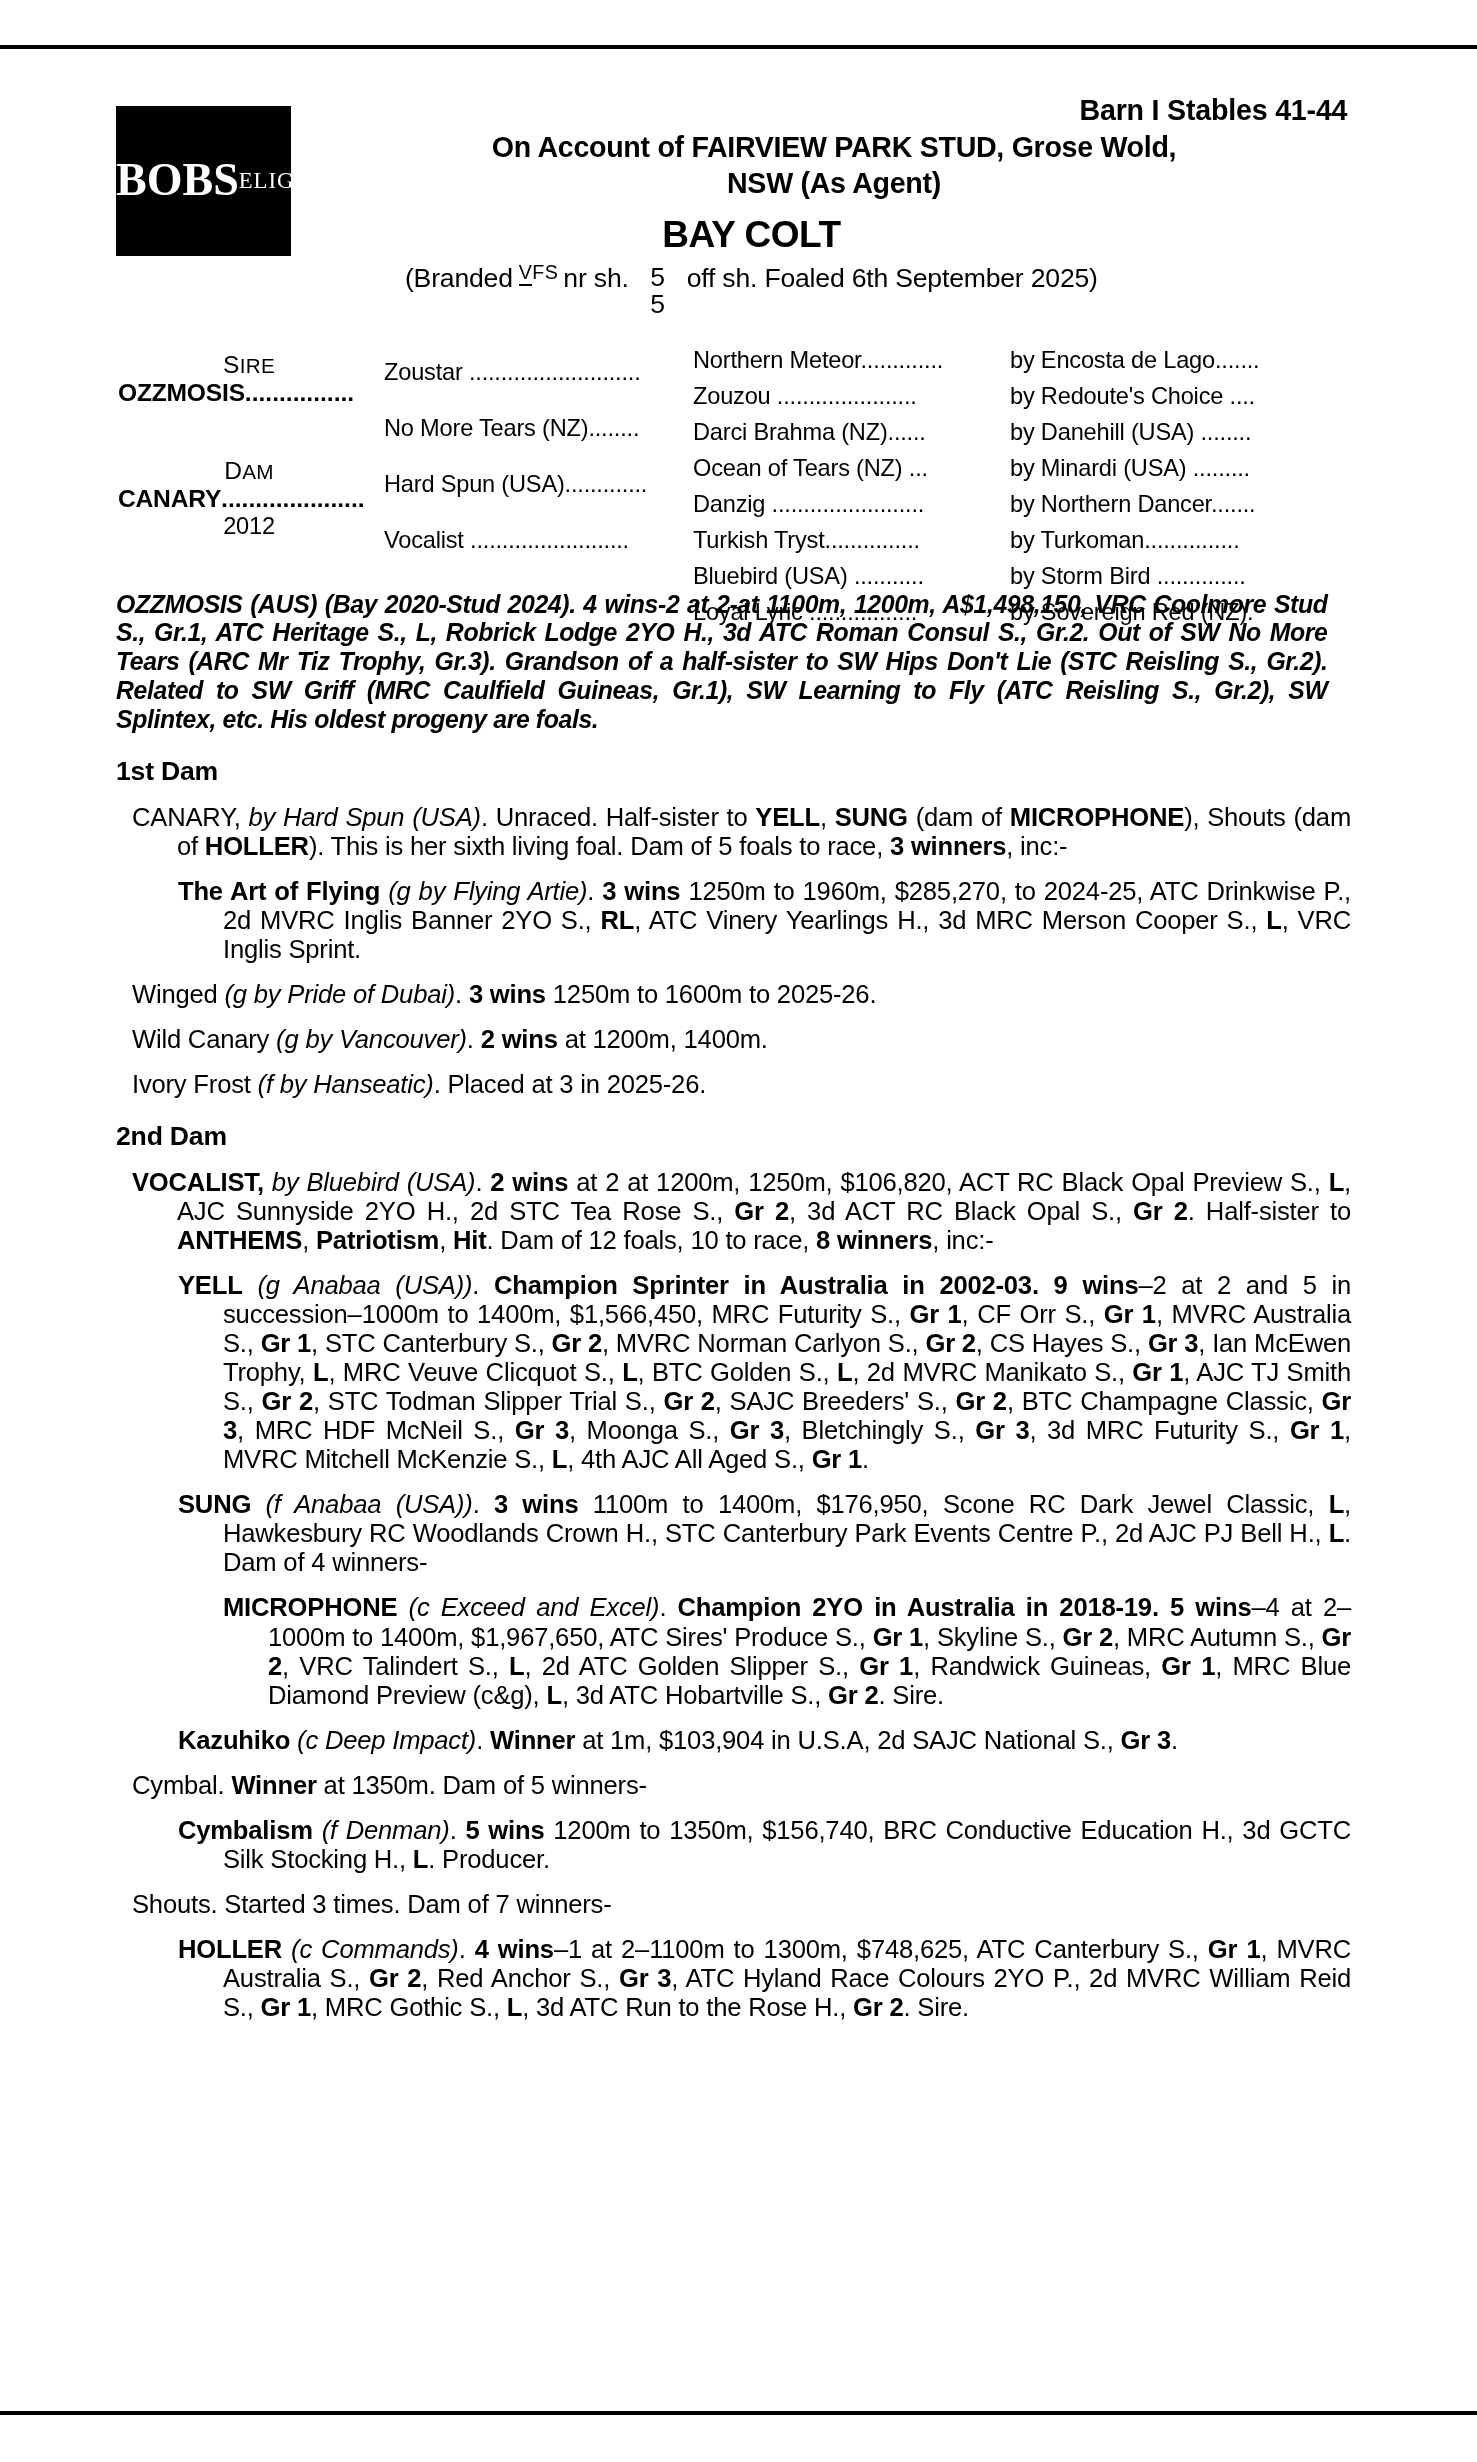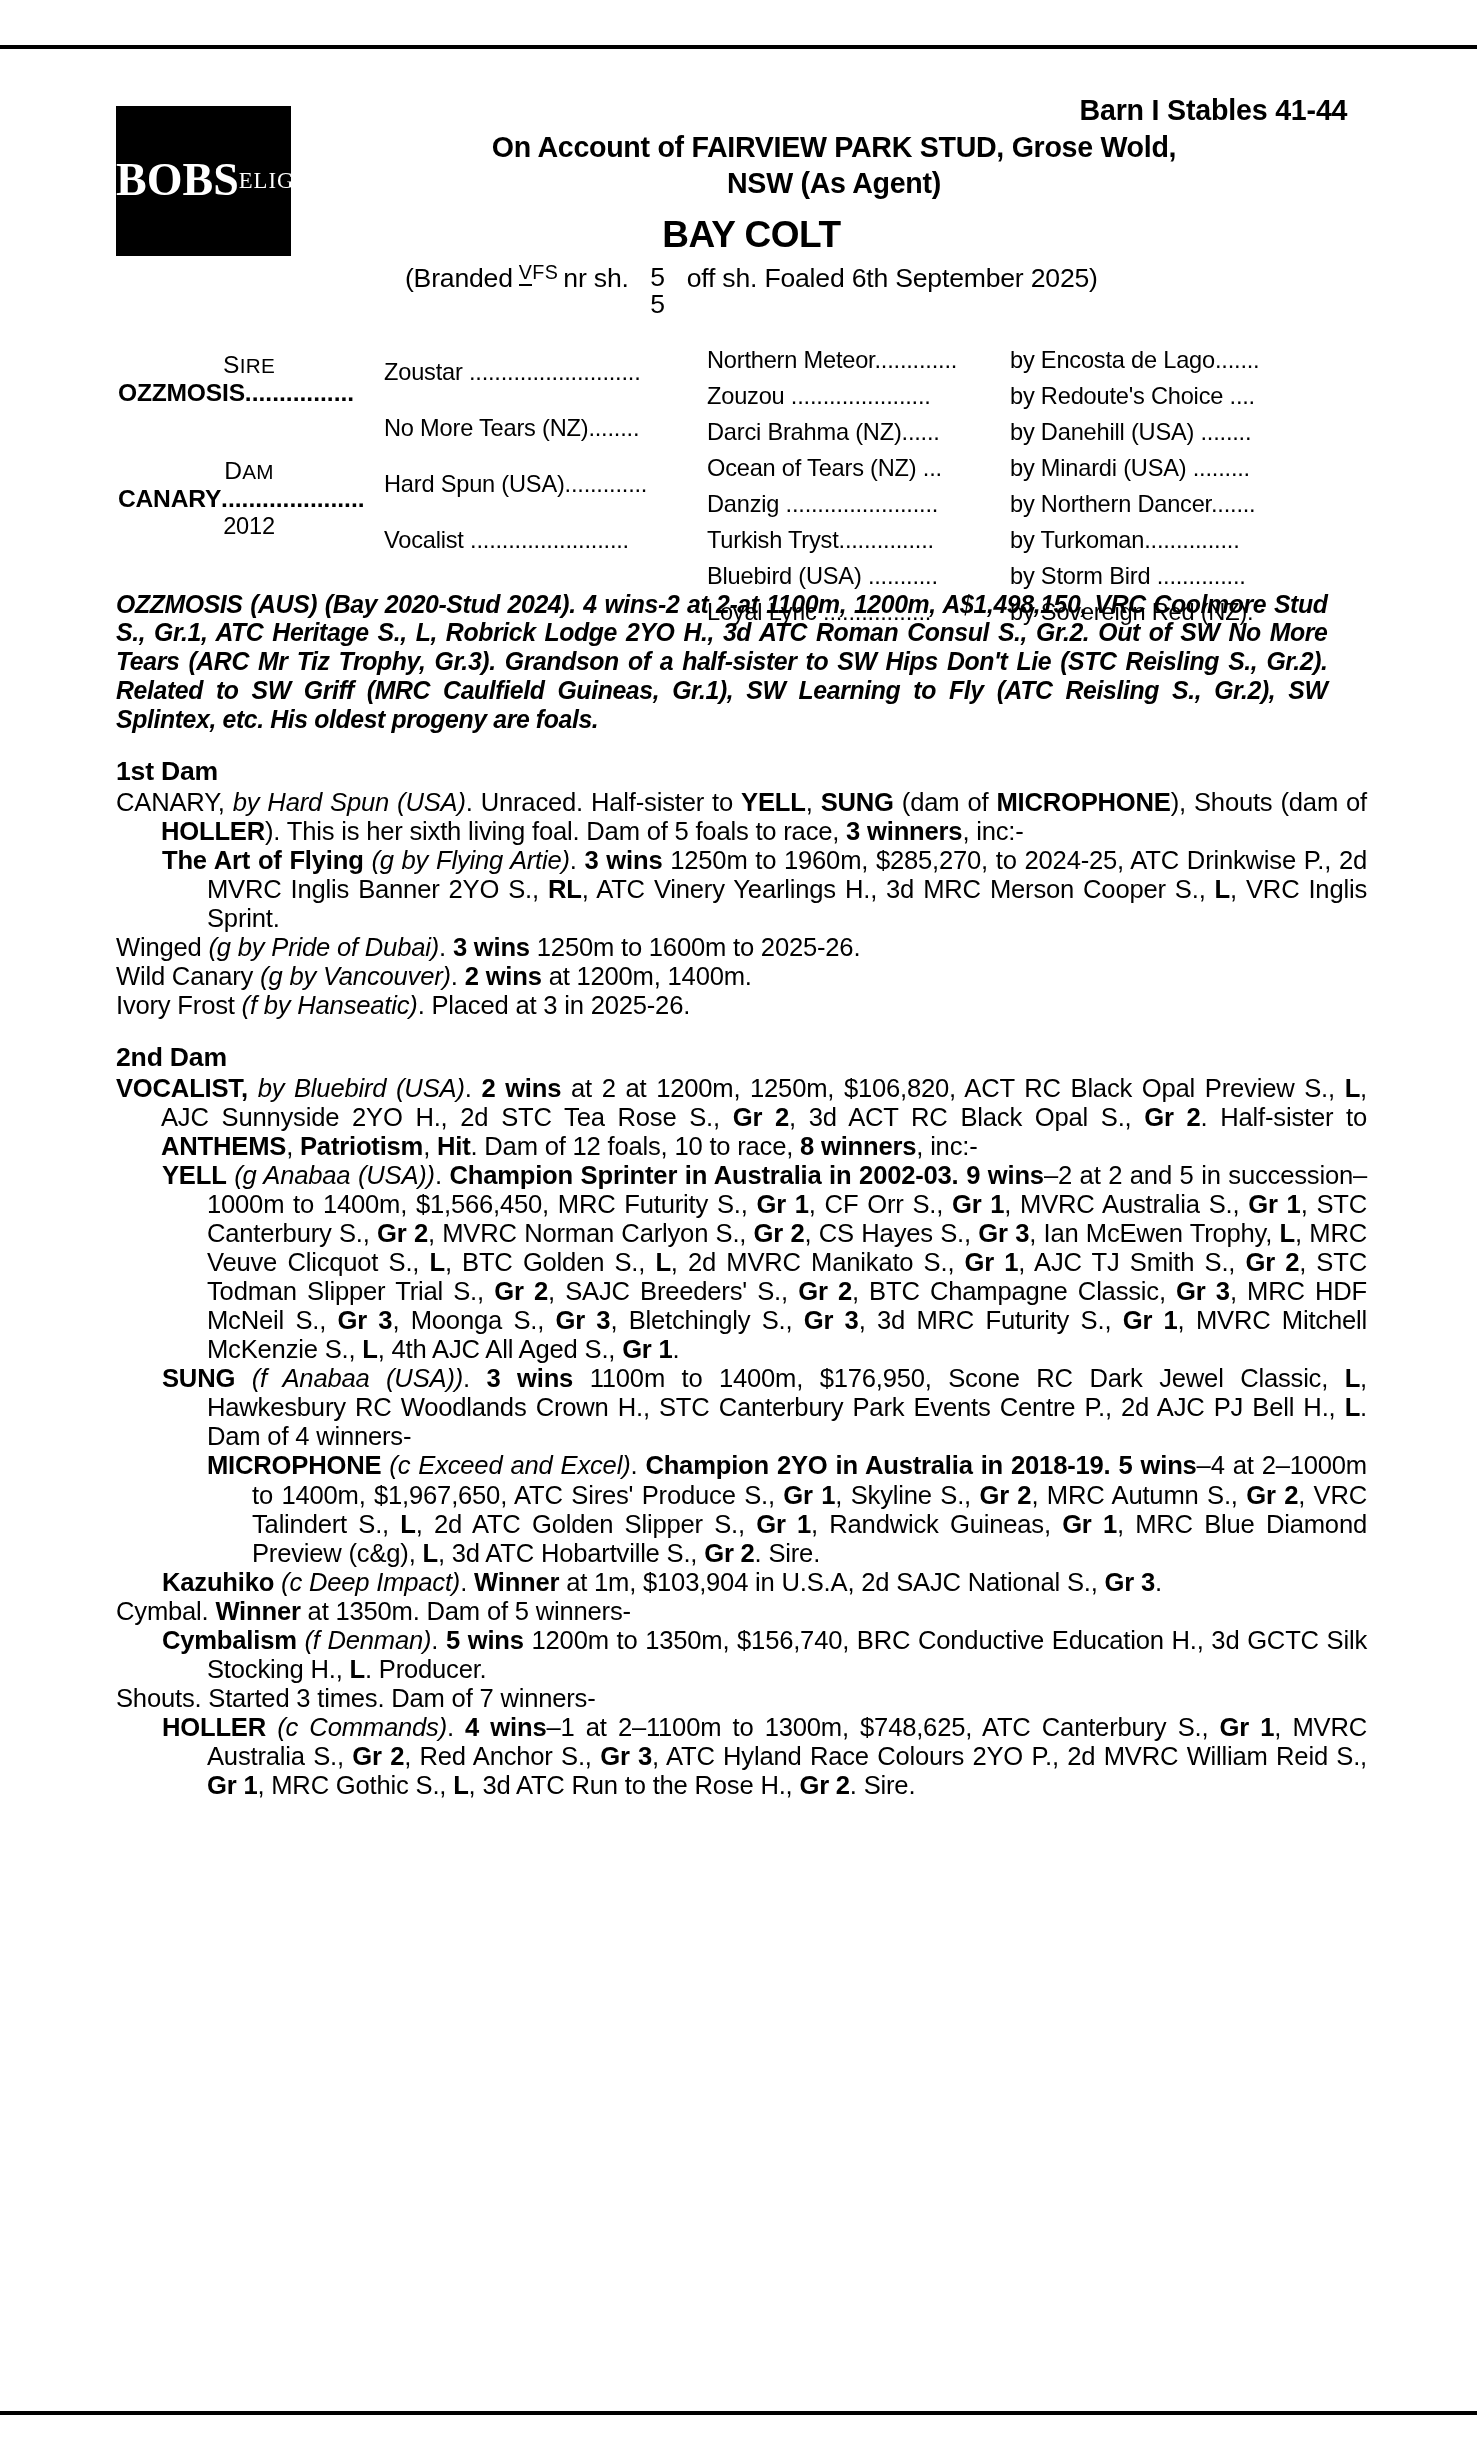--- a/index.html
+++ b/index.html
@@ -183,21 +183,21 @@
   }
   .ped-col2 .cell {
     height: 56px;
     display: flex;
     align-items: center;
     white-space: nowrap;
     overflow: hidden;
   }
   .ped-col2 .cell.r1 { padding-top: 5.9px; }
   .ped-col3 {
-    position: absolute; left: 591px; top: 0; width: 305px;
+    position: absolute; left: 577px; top: 0; width: 305px;
   }
   .ped-col4 {
     position: absolute; left: 894px; top: 0; width: 357px;
   }
   .ped-col3 .cell, .ped-col4 .cell {
     height: 28px;
     display: flex;
     align-items: center;
     white-space: nowrap;
     overflow: hidden;
@@ -226,21 +226,21 @@
     font-size: 26.6px;
     margin-top: 21.7px;
     margin-bottom: 1px;
     letter-spacing: -0.2px;
   }
   .entry {
     font-size: 25.6px;
     line-height: 1.135;
     text-align: justify;
     letter-spacing: -0.2px;
-    margin: 0;
+    margin: 16px;
   }
   .hang1 { padding-left: 45px; text-indent: -45px; }
   .hang2 { padding-left: 91px; text-indent: -45px; }
   .hang3 { padding-left: 136px; text-indent: -45px; }
   b { font-weight: bold; }
   i { font-style: italic; }
 </style>
 </head>
 <body>
 

